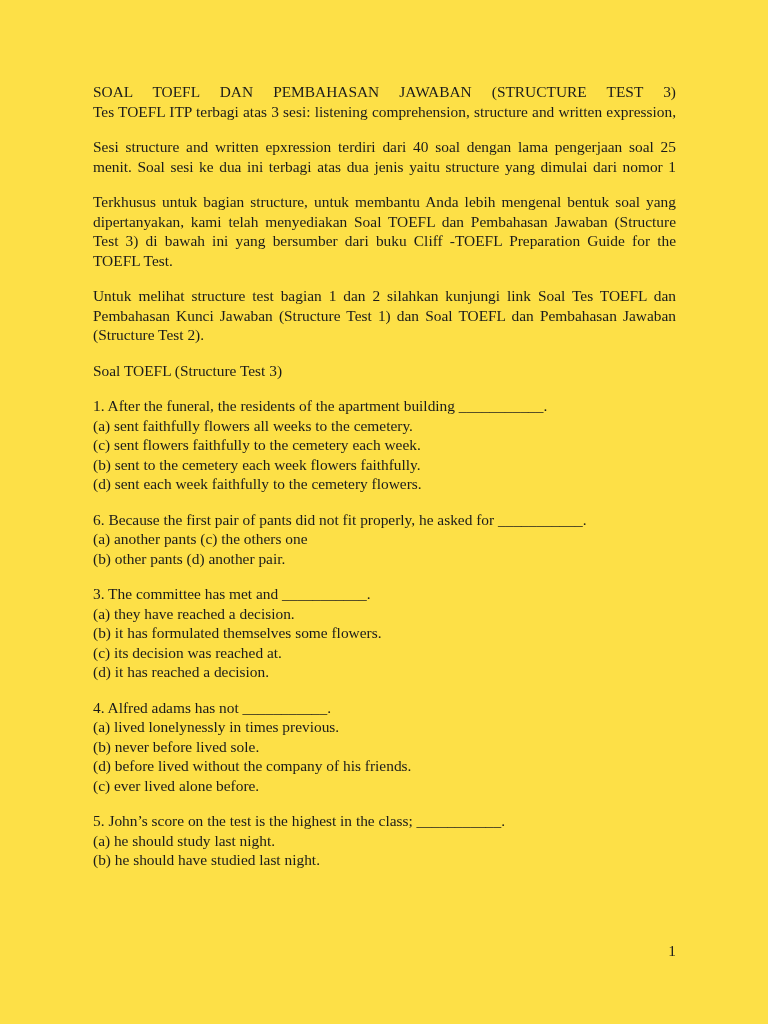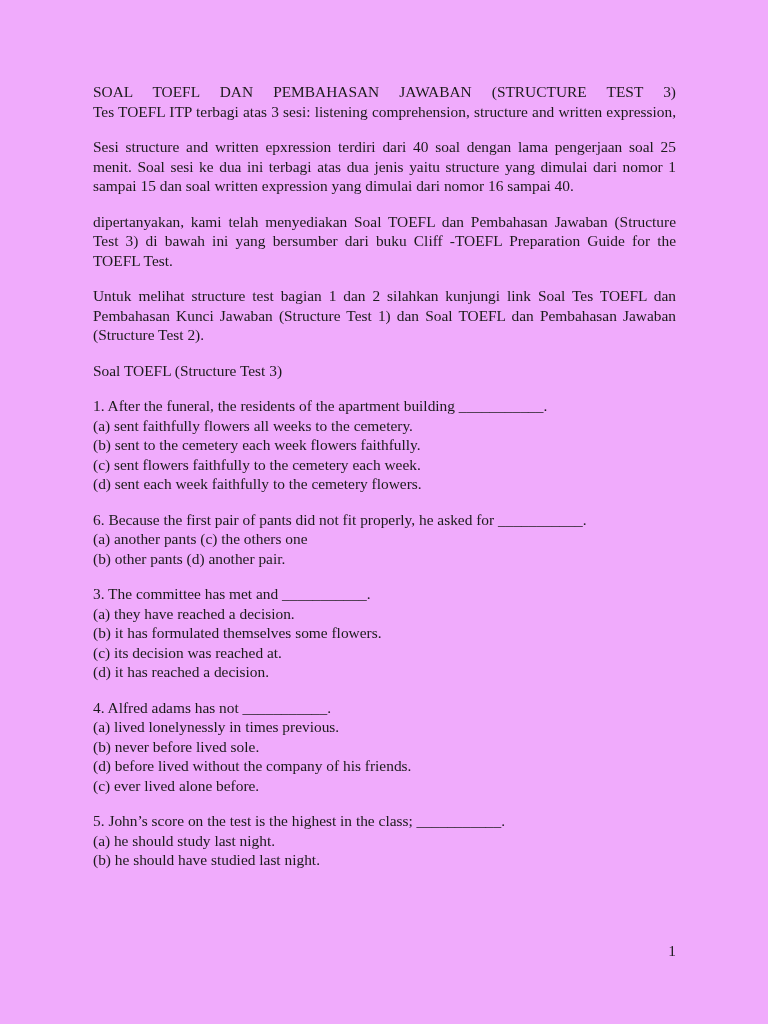--- a/index.html
+++ b/index.html
@@ -4,21 +4,21 @@
 <style>
   html, body {
     margin: 0;
     padding: 0;
     background: #ffffff;
   }
   .sheet {
     position: relative;
     width: 768px;
     height: 1024px;
-    background: #f0abfc;
+    background: #fde047;
     color: #1b1b1b;
     font-family: "Liberation Serif", "DejaVu Serif", serif;
     font-size: 15.4px;
     overflow: hidden;
   }
   .content {
     position: absolute;
     left: 93px;
     top: 82px;
     width: 583px;
@@ -49,44 +49,44 @@
   <div class="content">
 
     <div class="para">
       <div class="line j">SOAL TOEFL DAN PEMBAHASAN JAWABAN (STRUCTURE TEST 3)</div>
       <div class="line j">Tes TOEFL ITP terbagi atas 3 sesi: listening comprehension, structure and written expression,</div>
     </div>
 
     <div class="para">
       <div class="line j">Sesi structure and written epxression terdiri dari 40 soal dengan lama pengerjaan soal 25</div>
       <div class="line j">menit. Soal sesi ke dua ini terbagi atas dua jenis yaitu structure yang dimulai dari nomor 1</div>
-      <div class="line">sampai 15 dan soal written expression yang dimulai dari nomor 16 sampai 40.</div>
     </div>
 
     <div class="para">
+      <div class="line j">Terkhusus untuk bagian structure, untuk membantu Anda lebih mengenal bentuk soal yang</div>
       <div class="line j">dipertanyakan, kami telah menyediakan Soal TOEFL dan Pembahasan Jawaban (Structure</div>
       <div class="line j">Test 3) di bawah ini yang bersumber dari buku Cliff -TOEFL Preparation Guide for the</div>
       <div class="line">TOEFL Test.</div>
     </div>
 
     <div class="para">
       <div class="line j">Untuk melihat structure test bagian 1 dan 2 silahkan kunjungi link Soal Tes TOEFL dan</div>
       <div class="line j">Pembahasan Kunci Jawaban (Structure Test 1) dan Soal TOEFL dan Pembahasan Jawaban</div>
       <div class="line">(Structure Test 2).</div>
     </div>
 
     <div class="para">
       <div class="line">Soal TOEFL (Structure Test 3)</div>
     </div>
 
     <div class="question">
       <div class="line">1. After the funeral, the residents of the apartment building ___________.</div>
       <div class="line">(a) sent faithfully flowers all weeks to the cemetery.</div>
+      <div class="line">(c) sent flowers faithfully to the cemetery each week.</div>
       <div class="line">(b) sent to the cemetery each week flowers faithfully.</div>
-      <div class="line">(c) sent flowers faithfully to the cemetery each week.</div>
       <div class="line">(d) sent each week faithfully to the cemetery flowers.</div>
     </div>
 
     <div class="question">
       <div class="line">6. Because the first pair of pants did not fit properly, he asked for ___________.</div>
       <div class="line">(a) another pants (c) the others one</div>
       <div class="line">(b) other pants (d) another pair.</div>
     </div>
 
     <div class="question">

